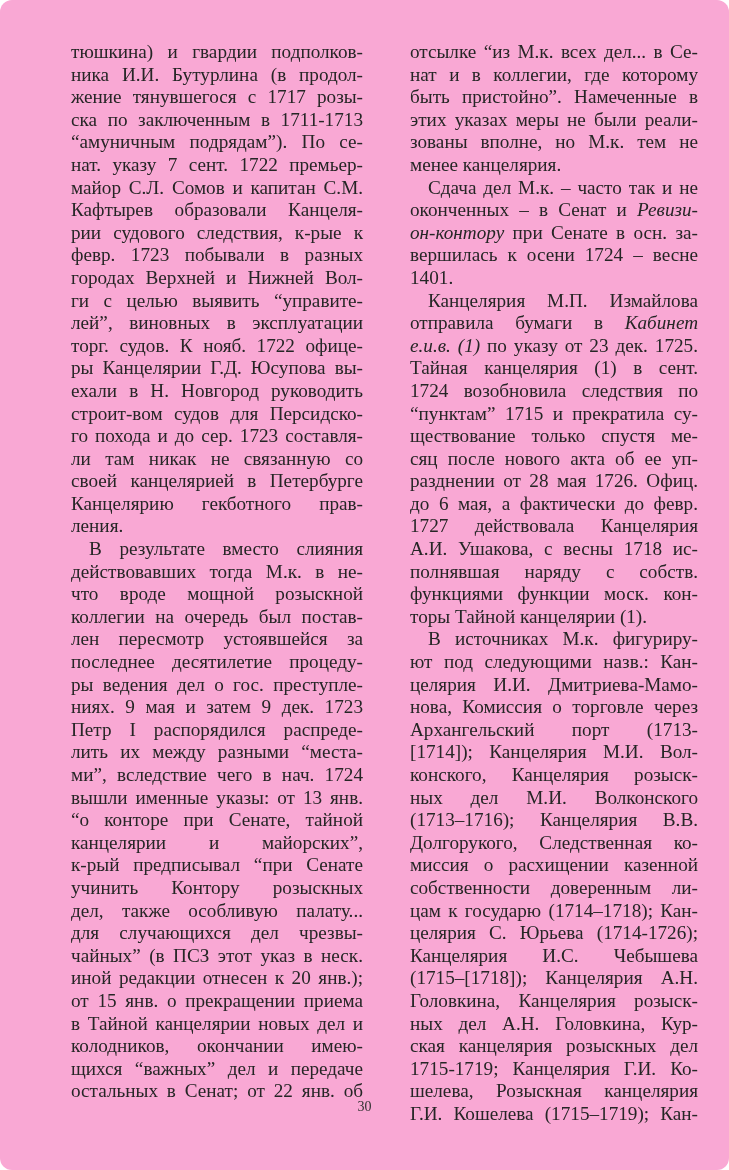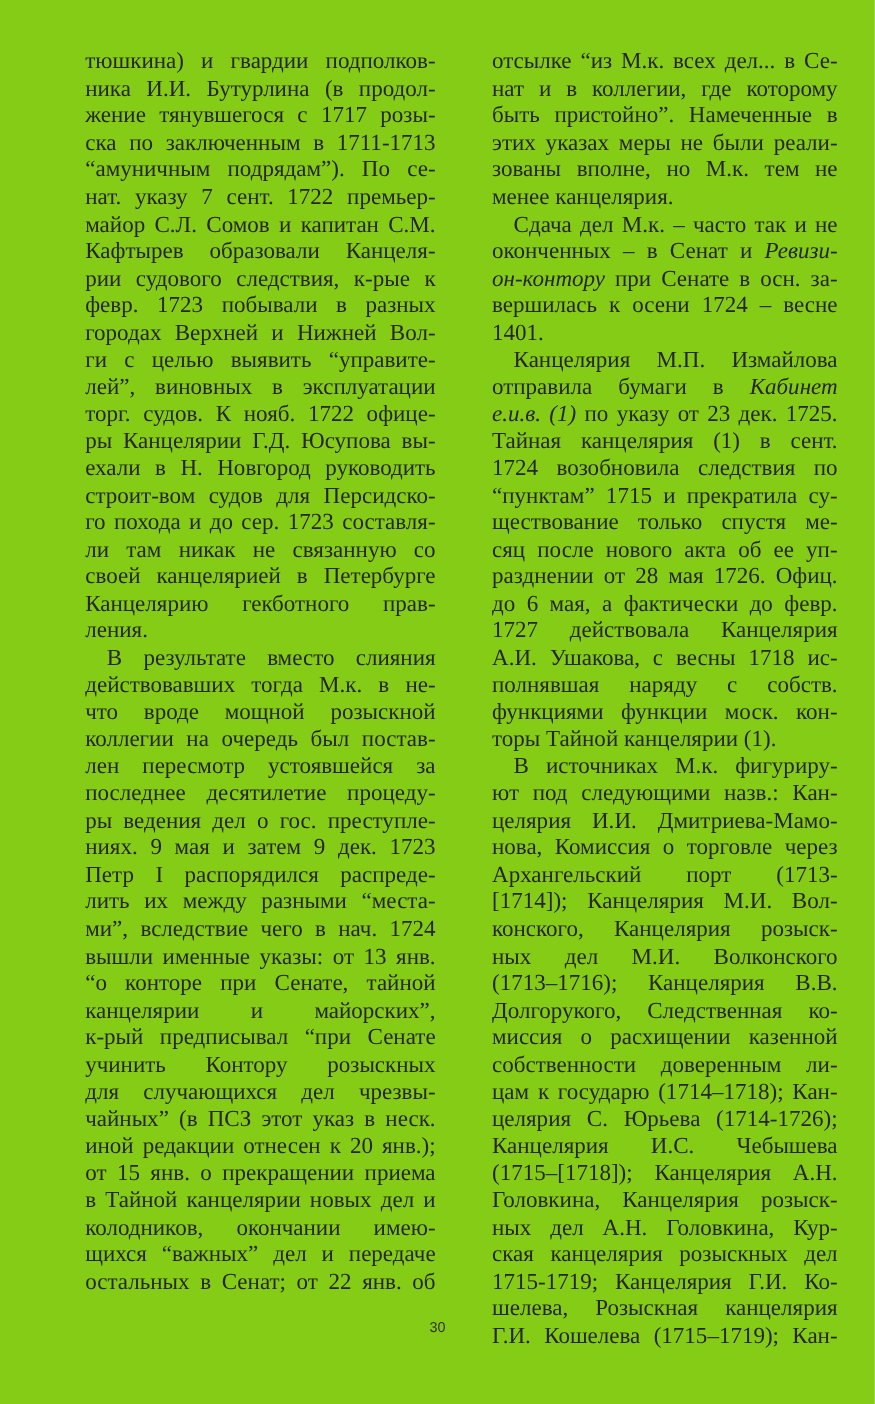--- a/index.html
+++ b/index.html
@@ -1,38 +1,39 @@
 <!DOCTYPE html>
 <html><head>
 <meta charset="utf-8">
 <style>
   html, body { margin: 0; padding: 0; background: #ffffff; }
   body { width: 729px; height: 1170px; position: relative; overflow: hidden; }
   .page {
     position: absolute; left: 0; top: 0; width: 729px; height: 1170px;
-    background: #84cc16;
+    background: #f9a8d4;
+    border-radius: 12px;
   }
   .col {
     position: absolute; top: 41px;
     font-family: "Liberation Serif", "DejaVu Serif", serif;
     font-size: 19.2px; line-height: 22.6px; color: #262626;
   }
   .col-left { left: 71px; width: 292px; }
   .col-right { left: 410px; width: 288px; }
   .line {
     display: block; height: 22.6px; white-space: nowrap;
     text-align: justify; text-align-last: justify;
   }
   .line.last { text-align-last: left; }
   .line.indent { padding-left: 18px; }
   .line i { font-style: italic; }
   .page-number {
     position: absolute; top: 1099px; left: 0; width: 729px; text-align: center;
-    font-family: Liberation Sans, sans-serif;
-    font-size: 12px; color: #333;
+    font-family: Liberation Serif, serif;
+    font-size: 14px; color: #333;
   }
 </style>
 </head>
 <body>
 
 <div class="page">
   <div class="col col-left" id="col-left">
       <span class="line"><span>тюшкина) и гвардии подполков-</span></span>
       <span class="line"><span>ника И.И. Бутурлина (в продол-</span></span>
       <span class="line"><span>жение тянувшегося с 1717 розы-</span></span>
@@ -64,20 +65,21 @@
       <span class="line"><span>ры ведения дел о гос. преступле-</span></span>
       <span class="line"><span>ниях. 9 мая и затем 9 дек. 1723</span></span>
       <span class="line"><span>Петр I распорядился распреде-</span></span>
       <span class="line"><span>лить их между разными “места-</span></span>
       <span class="line"><span>ми”, вследствие чего в нач. 1724</span></span>
       <span class="line"><span>вышли именные указы: от 13 янв.</span></span>
       <span class="line"><span>“о конторе при Сенате, тайной</span></span>
       <span class="line"><span>канцелярии и майорских”,</span></span>
       <span class="line"><span>к-рый предписывал “при Сенате</span></span>
       <span class="line"><span>учинить Контору розыскных</span></span>
+      <span class="line"><span>дел, также особливую палату...</span></span>
       <span class="line"><span>для случающихся дел чрезвы-</span></span>
       <span class="line"><span>чайных” (в ПСЗ этот указ в неск.</span></span>
       <span class="line"><span>иной редакции отнесен к 20 янв.);</span></span>
       <span class="line"><span>от 15 янв. о прекращении приема</span></span>
       <span class="line"><span>в Тайной канцелярии новых дел и</span></span>
       <span class="line"><span>колодников, окончании имею-</span></span>
       <span class="line"><span>щихся “важных” дел и передаче</span></span>
       <span class="line"><span>остальных в Сенат; от 22 янв. об</span></span>
     </div>
   <div class="col col-right" id="col-right">

